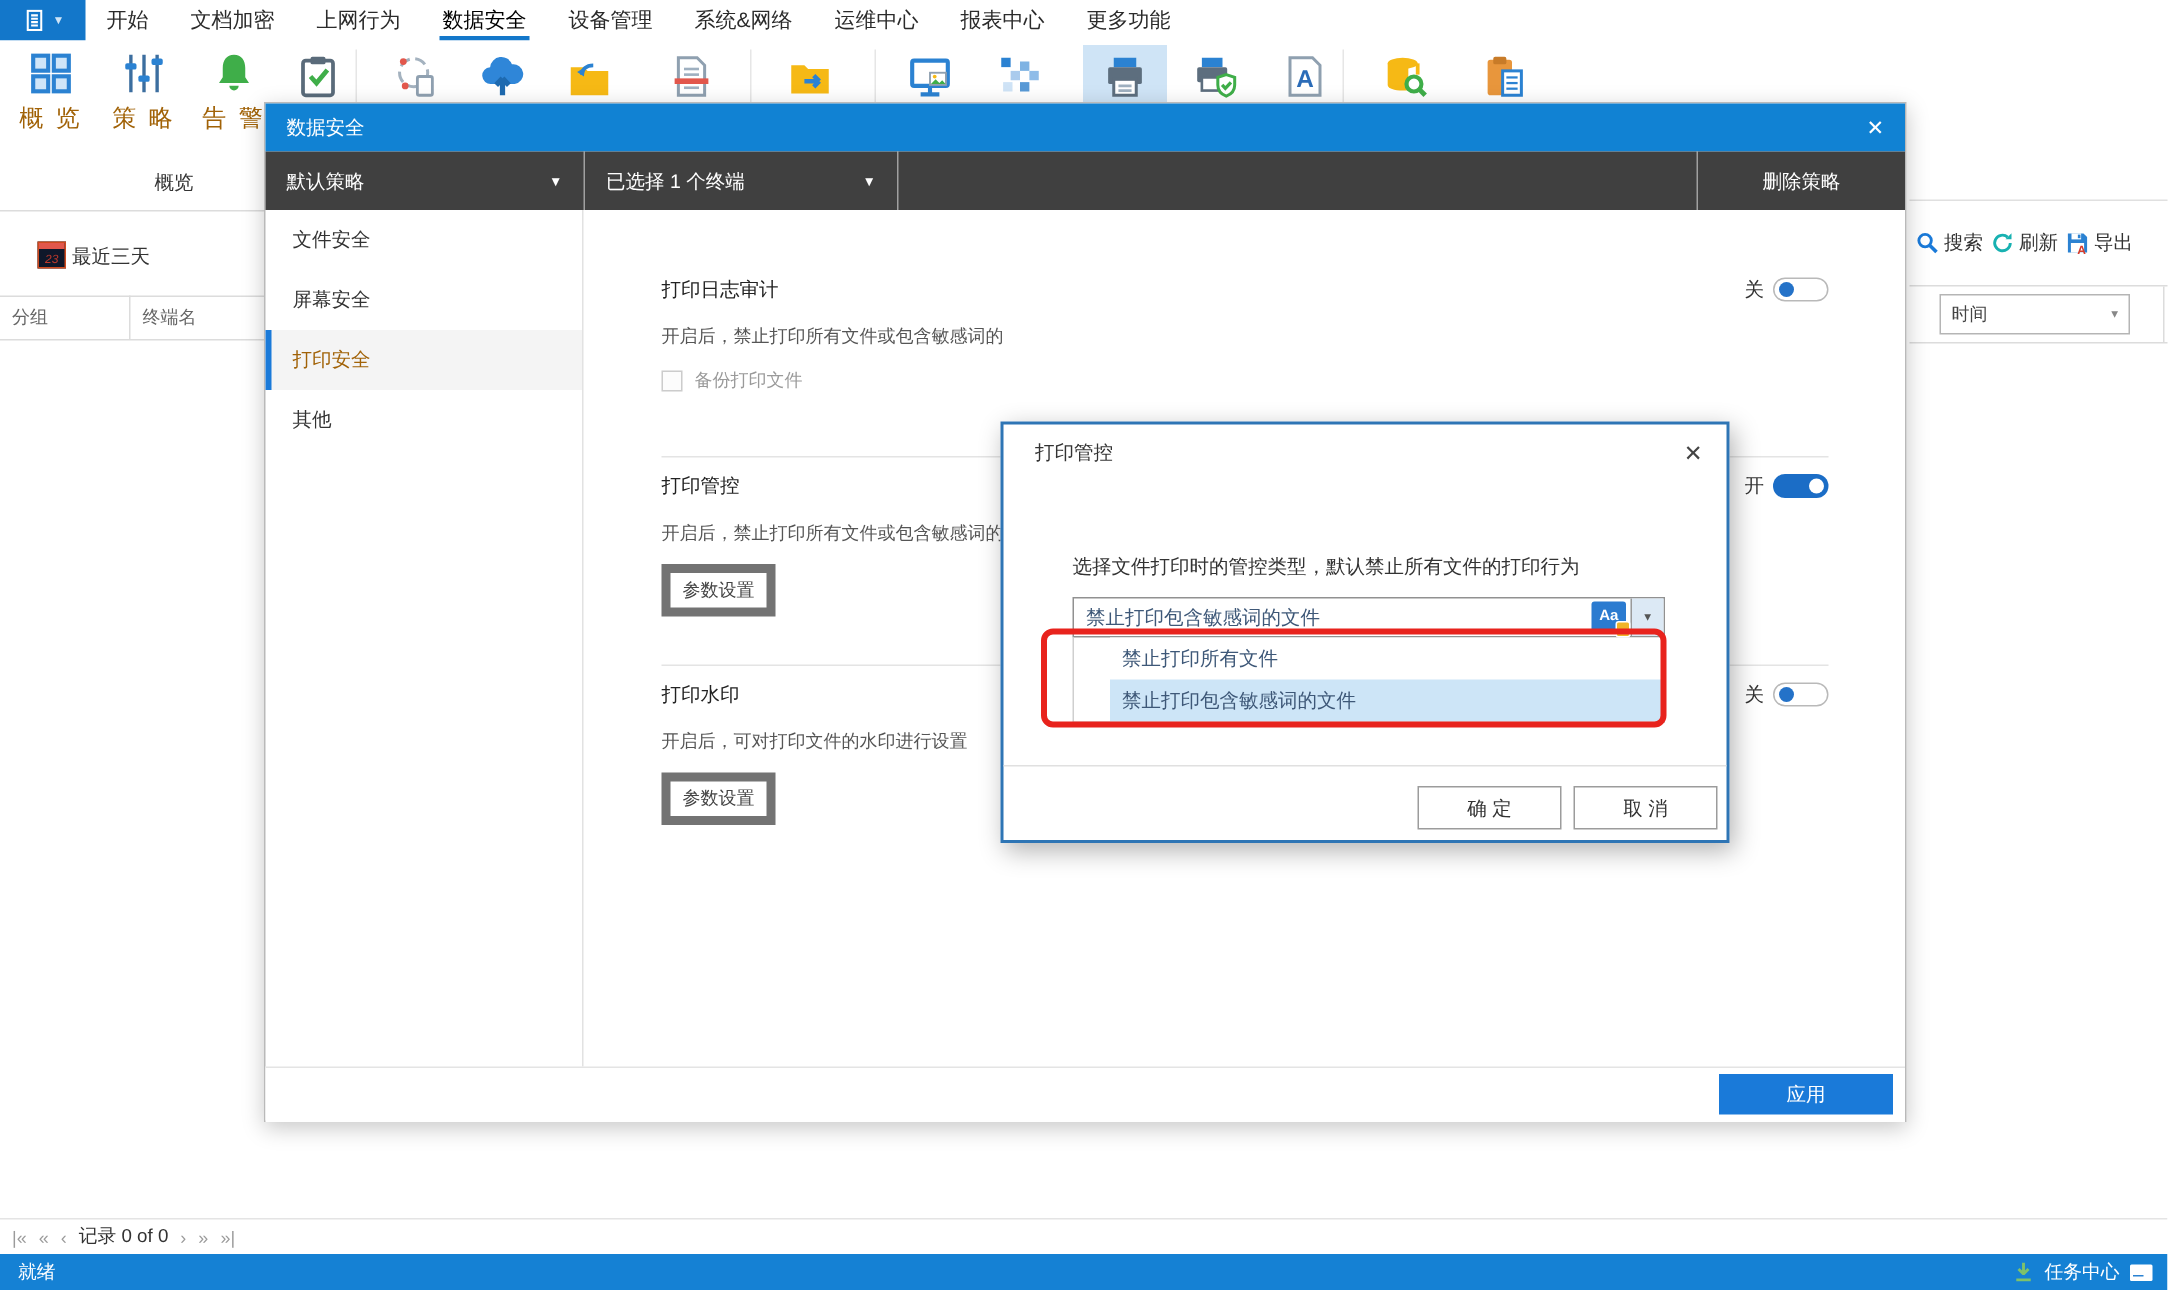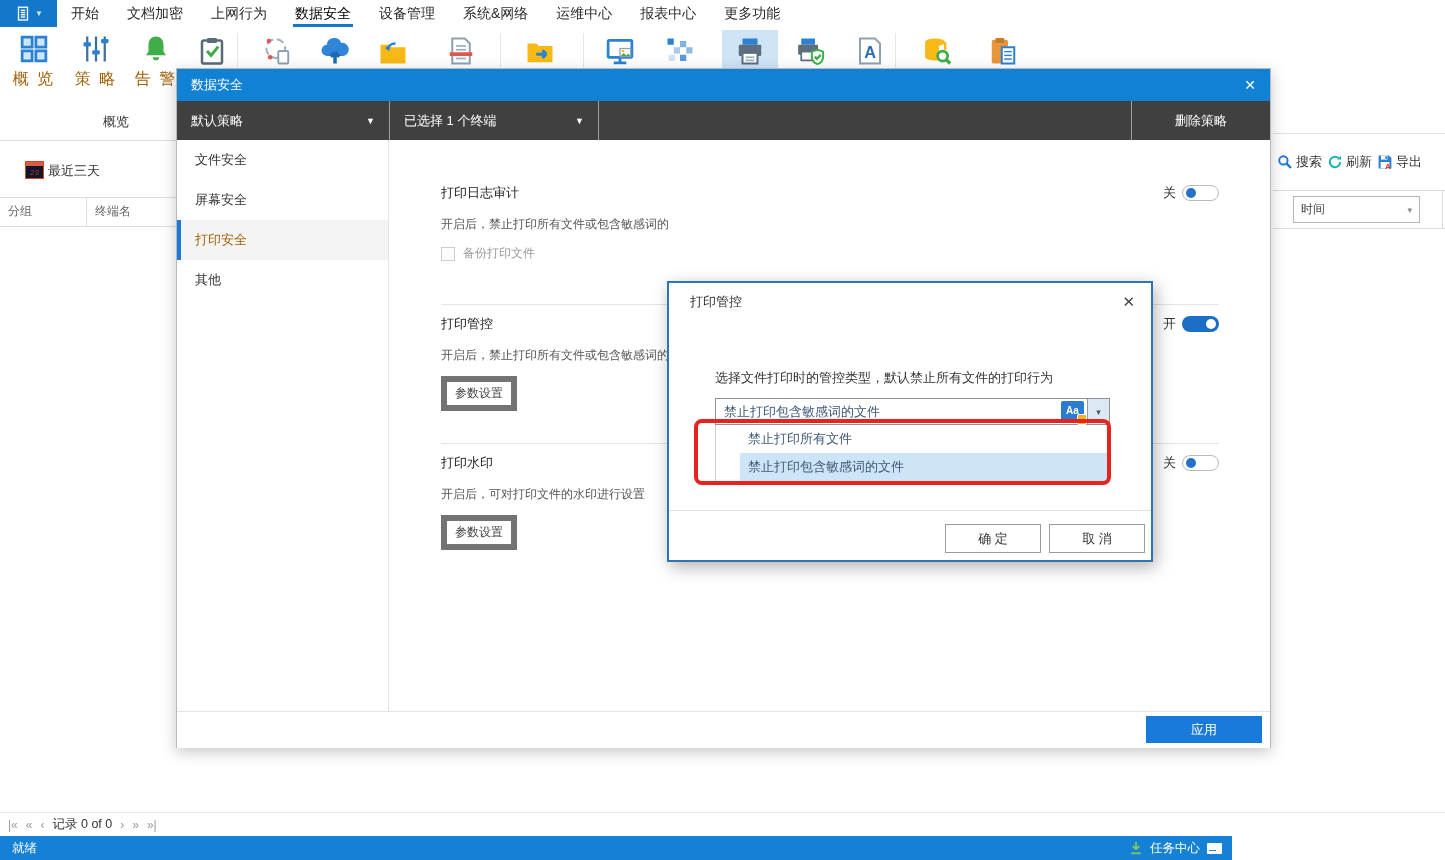--- a/index.html
+++ b/index.html
@@ -36,21 +36,21 @@
   .rp-spacer{height:30px;border-bottom:1px solid #e0e0e0;}
   .rp-actions{height:56px;border-bottom:1px solid #dcdcdc;display:flex;align-items:center;gap:5px;padding-left:4px;font-size:13px;color:#333;}
   .rp-action{display:flex;align-items:center;gap:3px;}
   .rp-time-row{height:37px;border-bottom:1px solid #dcdcdc;position:relative;}
   .time-box{position:absolute;left:20px;top:5px;width:118px;height:25px;border:1px solid #b5b5b5;display:flex;align-items:center;font-size:12px;color:#444;padding-left:7px;}
   .time-box .arr{margin-left:auto;margin-right:7px;color:#888;font-size:9px;}
   .rp-vline{position:absolute;right:4px;top:0;width:1px;height:37px;background:#dcdcdc;}
   
   .pager{position:absolute;left:0;top:812px;width:1445px;height:24px;border-top:1px solid #e4e4e4;display:flex;align-items:center;gap:8px;padding-left:8px;box-sizing:border-box;font-size:12px;color:#9b9b9b;}
   .pager .rec{color:#333;font-size:12.5px;}
-  .statusbar{position:absolute;left:0;top:836px;width:1232px;height:24px;background:#1581d4;color:#fff;display:flex;align-items:center;font-size:12.5px;}
+  .statusbar{position:absolute;left:0;top:836px;width:1445px;height:24px;background:#1581d4;color:#fff;display:flex;align-items:center;font-size:12.5px;}
   .statusbar .ready{padding-left:12px;}
   .statusbar .right{margin-left:auto;display:flex;align-items:center;gap:7px;padding-right:10px;}
   .env-icon{width:15px;height:11px;background:#fff;border-radius:1px;position:relative;}
   .env-icon::before{content:"";position:absolute;left:2px;top:7px;width:7px;height:1.5px;background:#2b82d2;}
   
   .dialog{position:absolute;left:176px;top:68px;width:1095px;height:680px;background:#fff;border:1px solid #b9b9b9;box-sizing:border-box;box-shadow:0 4px 14px rgba(0,0,0,.22);z-index:10;}
   .dlg-title{height:32px;background:#1182d3;color:#fff;font-size:13px;display:flex;align-items:center;padding:0 14px;}
   .dlg-close{margin-left:auto;font-size:14px;}
   .dlg-bar{height:39px;background:#404040;color:#fff;font-size:13px;display:flex;}
   .dlg-cell{display:flex;align-items:center;padding:0 14px;box-sizing:border-box;}

